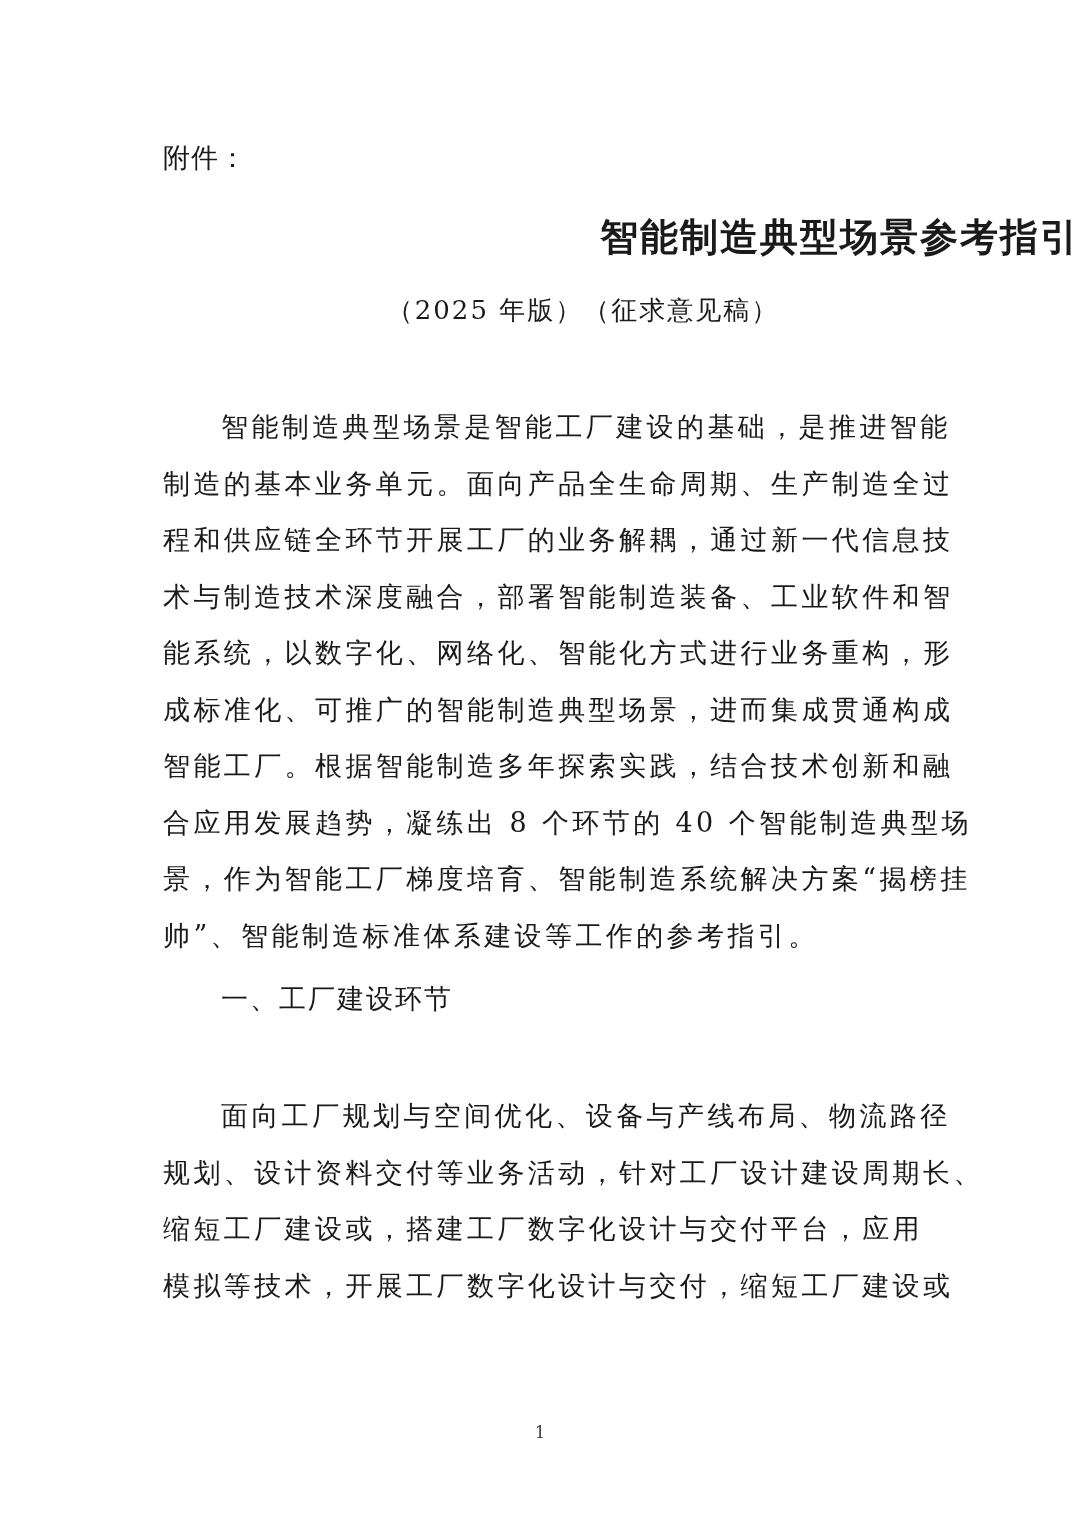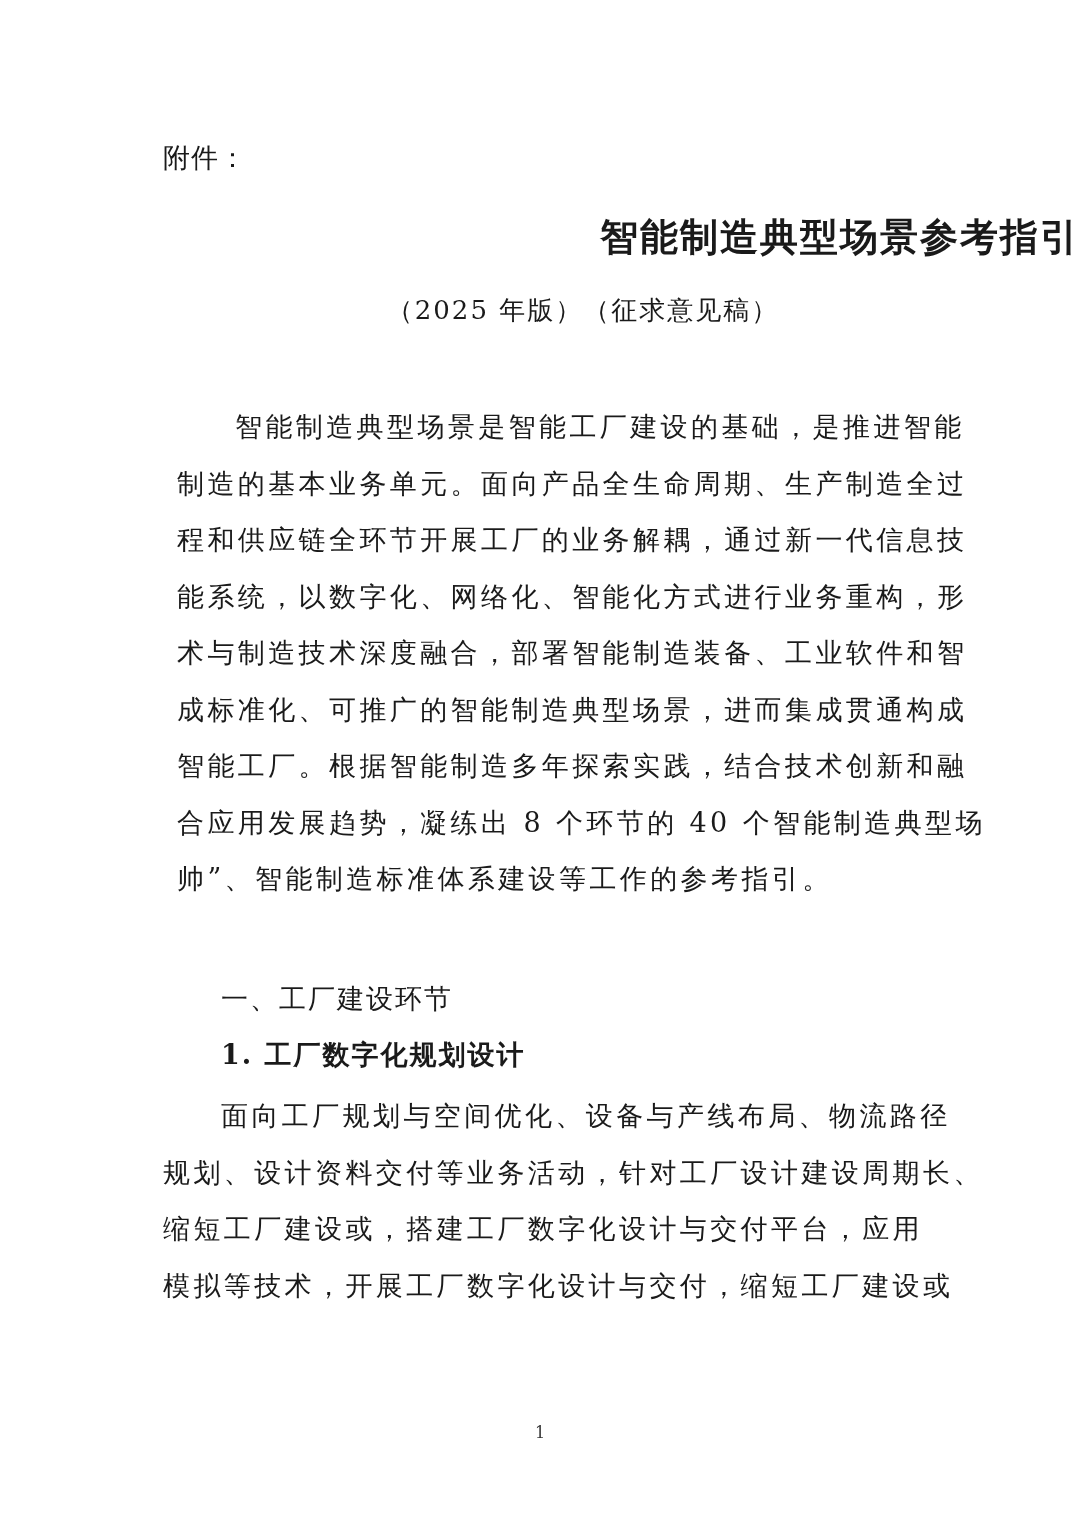--- a/index.html
+++ b/index.html
@@ -62,21 +62,21 @@
     .body-block .line {
       display: block;
       white-space: nowrap;
       text-align-last: justify;
       text-align: justify;
     }
     .body-block .line.last {
       text-align-last: left;
     }
     .indent { padding-left: 58px; }
-    .intro { top: 399px; margin-left: 14px; }
+    .intro { top: 399px; }
     .section-heading {
       position: absolute;
       left: 221px;
       top: 981px;
       font-family: "DejaVu Sans", "Liberation Sans", sans-serif;
       font-size: 27px;
       letter-spacing: 2px;
     }
     .sub-heading {
       position: absolute;
@@ -106,31 +106,31 @@
   <div class="attachment-label">附件：</div>
 
   <div class="doc-title">智能制造典型场景参考指引</div>
 
   <div class="doc-subtitle">（2025 年版）（征求意见稿）</div>
 
   <div class="body-block intro">
     <span class="line indent">智能制造典型场景是智能工厂建设的基础，是推进智能</span>
     <span class="line">制造的基本业务单元。面向产品全生命周期、生产制造全过</span>
     <span class="line">程和供应链全环节开展工厂的业务解耦，通过新一代信息技</span>
+    <span class="line">术与制造技术深度融合，部署智能制造装备、工业软件和智</span>
     <span class="line">能系统，以数字化、网络化、智能化方式进行业务重构，形</span>
-    <span class="line">术与制造技术深度融合，部署智能制造装备、工业软件和智</span>
     <span class="line">成标准化、可推广的智能制造典型场景，进而集成贯通构成</span>
     <span class="line">智能工厂。根据智能制造多年探索实践，结合技术创新和融</span>
     <span class="line">合应用发展趋势，凝练出 8 个环节的 40 个智能制造典型场</span>
+    <span class="line">景，作为智能工厂梯度培育、智能制造系统解决方案“揭榜挂</span>
     <span class="line last">帅”、智能制造标准体系建设等工作的参考指引。</span>
   </div>
 
   <div class="section-heading">一、工厂建设环节</div>
 
-  <div class="sub-heading">1. 工厂数字化规划设计</div>
 
   <div class="body-block para2">
     <span class="line indent">面向工厂规划与空间优化、设备与产线布局、物流路径</span>
     <span class="line">规划、设计资料交付等业务活动，针对工厂设计建设周期长、</span>
     <span class="line">缩短工厂建设或，搭建工厂数字化设计与交付平台，应用</span>
     <span class="line">模拟等技术，开展工厂数字化设计与交付，缩短工厂建设或</span>
   </div>
 
   <div class="page-number">1</div>
 

